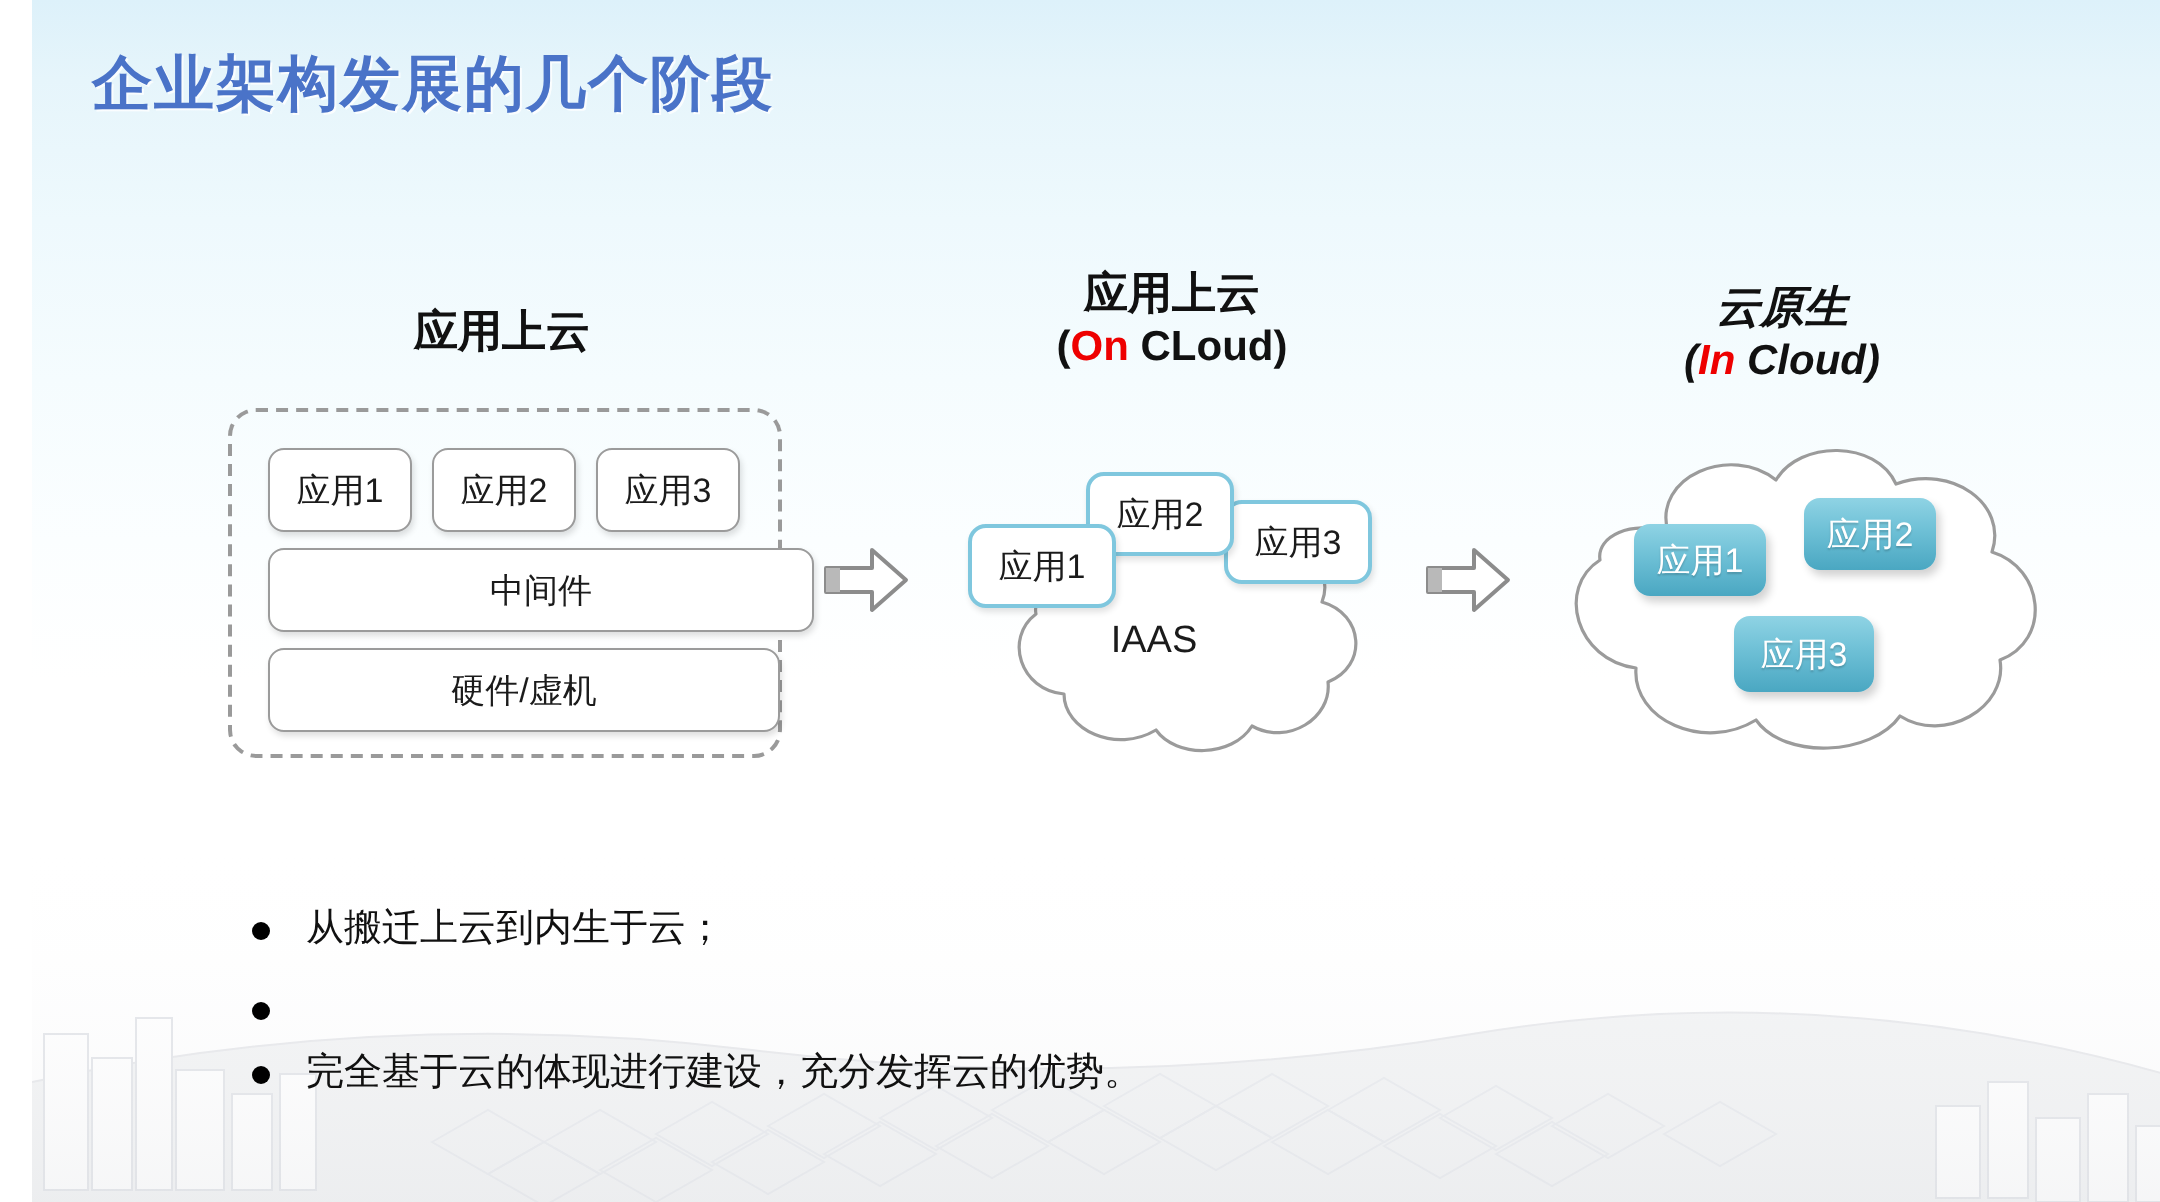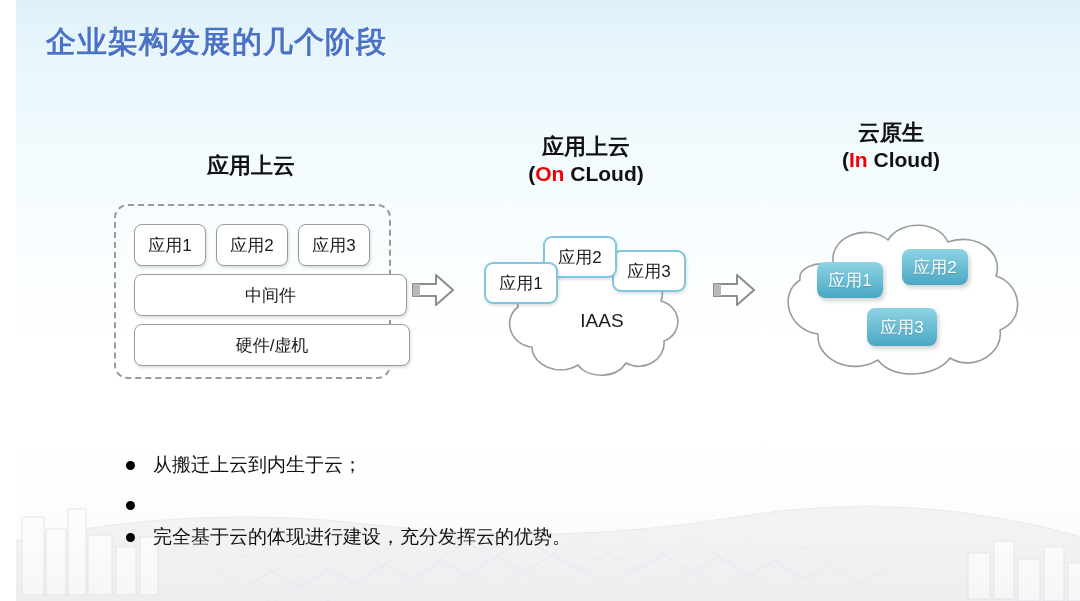--- a/index.html
+++ b/index.html
@@ -61,21 +61,21 @@
     font-weight: bold;
     color: #111;
     line-height: 1.25;
   }
   .col-head .cn { font-size: 22px; display: block; }
   .col-head .en { font-size: 21px; display: block; }
   .col-head .en .red { color: #ee0000; }
 
   #head-trad { left: 95px;  top: 152px; width: 280px; }
   #head-oncloud { left: 430px; top: 133px; width: 280px; }
-  #head-incloud { left: 735px; top: 119px; width: 280px; }
+  #head-incloud { left: 735px; top: 140px; width: 280px; font-style: italic; }
 
   
   #trad-box {
     position: absolute;
     left: 98px;
     top: 204px;
     width: 277px;
     height: 175px;
     border: 2px dashed #9a9a9a;
     border-radius: 14px;
@@ -91,40 +91,40 @@
     color: #1b1b1b;
     display: flex;
     align-items: center;
     justify-content: center;
     box-shadow: 1px 2px 3px rgba(0,0,0,0.13);
   }
   #trad-app1 { left: 18px;  top: 18px;  width: 72px; height: 42px; }
   #trad-app2 { left: 100px; top: 18px;  width: 72px; height: 42px; }
   #trad-app3 { left: 182px; top: 18px;  width: 72px; height: 42px; }
   #trad-mid  { left: 18px;  top: 68px;  width: 273px; height: 42px; }
-  #trad-hw   { left: 18px;  top: 118px; width: 276px; height: 42px; }
+  #trad-hw   { left: 18px;  top: 118px; width: 256px; height: 42px; }
 
   
   .arrow {
     position: absolute;
     width: 44px;
     height: 36px;
   }
   #arrow1 { left: 395px; top: 272px; }
   #arrow2 { left: 696px; top: 272px; }
 
   
   .cloud-wrap { position: absolute; }
   #cloud-mid  { left: 480px; top: 255px; width: 200px; height: 125px; }
   #cloud-right{ left: 760px; top: 218px; width: 255px; height: 165px; }
   .cloud-wrap svg { display: block; width: 100%; height: 100%; }
 
   .iaas-label {
     position: absolute;
-    left: 531px;
+    left: 506px;
     top: 310px;
     width: 110px;
     text-align: center;
     font-size: 19px;
     color: #1b1b1b;
   }
 
   
   .occard {
     position: absolute;

